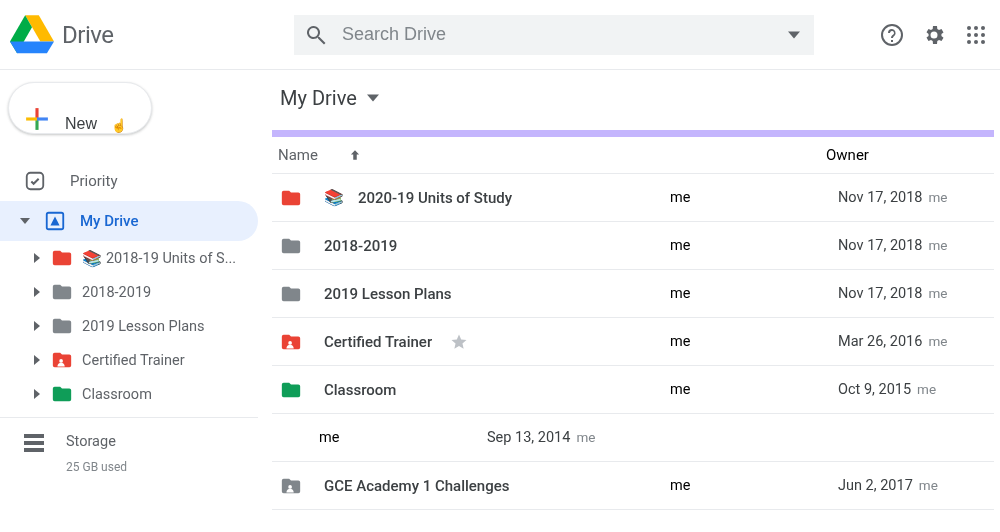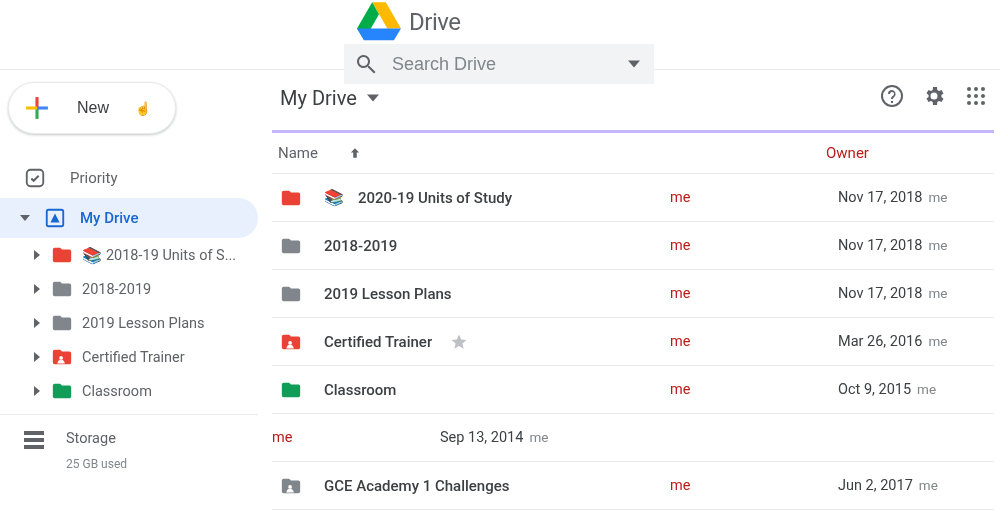--- a/index.html
+++ b/index.html
@@ -11,21 +11,20 @@
     height: 532px;
     overflow: hidden;
   }
   
   .header {
     display: flex;
     align-items: center;
     height: 70px;
     padding: 0 12px 0 10px;
     border-bottom: 1px solid #e8eaed;
-    flex-direction: column;
   }
   .brand {
     display: flex;
     align-items: center;
     width: 284px;
   }
   .brand-logo { width: 44px; height: 44px; }
   .brand-name { font-size: 24px; color: #5f6368; margin-left: 8px; letter-spacing: -0.5px; }
   .search {
     flex: 1;
@@ -56,32 +55,32 @@
     gap: 18px;
     padding-left: 30px;
   }
   .header-icon { width: 24px; height: 24px; color: #5f6368; cursor: pointer; }
 
   
   .body { display: flex; height: calc(100% - 70px); }
   .sidebar { width: 258px; padding-top: 12px; flex-shrink: 0; }
   .new-btn {
     display: inline-flex;
-    align-items: center;
+    align-items: flex-end;
     margin-left: 8px;
     height: 52px;
     padding: 0 24px 0 14px;
     border-radius: 28px;
     background: #fff;
     border: 1px solid #e8eaed;
     box-shadow: 0 1px 3px rgba(60,64,67,.2), 0 1px 2px rgba(60,64,67,.1);
     cursor: pointer;
     font-size: 16px;
     color: #3c4043;
-    gap: 26px;
+    gap: 14px;
   }
   .new-plus { width: 28px; height: 28px; }
   .nav { margin-top: 24px; font-size: 15px; }
   .nav-item {
     display: flex;
     align-items: center;
     height: 40px;
     padding-left: 20px;
     border-radius: 0 20px 20px 0;
     cursor: pointer;
@@ -116,24 +115,24 @@
     cursor: pointer;
   }
   .list { margin-top: 14px; }
   .list-header, .row {
     display: flex;
     align-items: center;
     border-bottom: 1px solid #e8eaed;
     font-size: 14.5px;
     color: #5f6368;
   }
-  .list-header { height: 44px; border-top: 3px solid #c4b5fd; font-size: 15px; color: #5f6368;}
+  .list-header { height: 44px; border-top: 7px solid #c4b5fd; font-size: 15px; color: #5f6368;}
   .row { height: 48px; color: #3c4043;}
   .col-name { flex: 1; display:flex; align-items:center; gap: 20px; padding-left: 6px; min-width: 0;}
-  .col-owner { width: 168px; color:#b91c1c;}
+  .col-owner { width: 168px; color:#000000;margin-left:47px;}
   .col-mod { width: 156px; display:flex; align-items:baseline; gap: 6px;}
   .col-mod .by { color:#80868b; font-size: 13.5px;}
   .sort-arrow { margin-left: 10px; }
   .file-icon { width: 26px; height: 22px; flex-shrink:0; }
   .file-emoji { font-size: 16px; margin-right: -6px;}
   .file-name { font-weight: 500; font-size: 15px; color:#3c4043; white-space: nowrap; overflow:hidden; text-overflow: ellipsis;}
   .star { color:#bdc1c6; margin-left: -2px; }
 
   svg { display:block; }
 </style>

